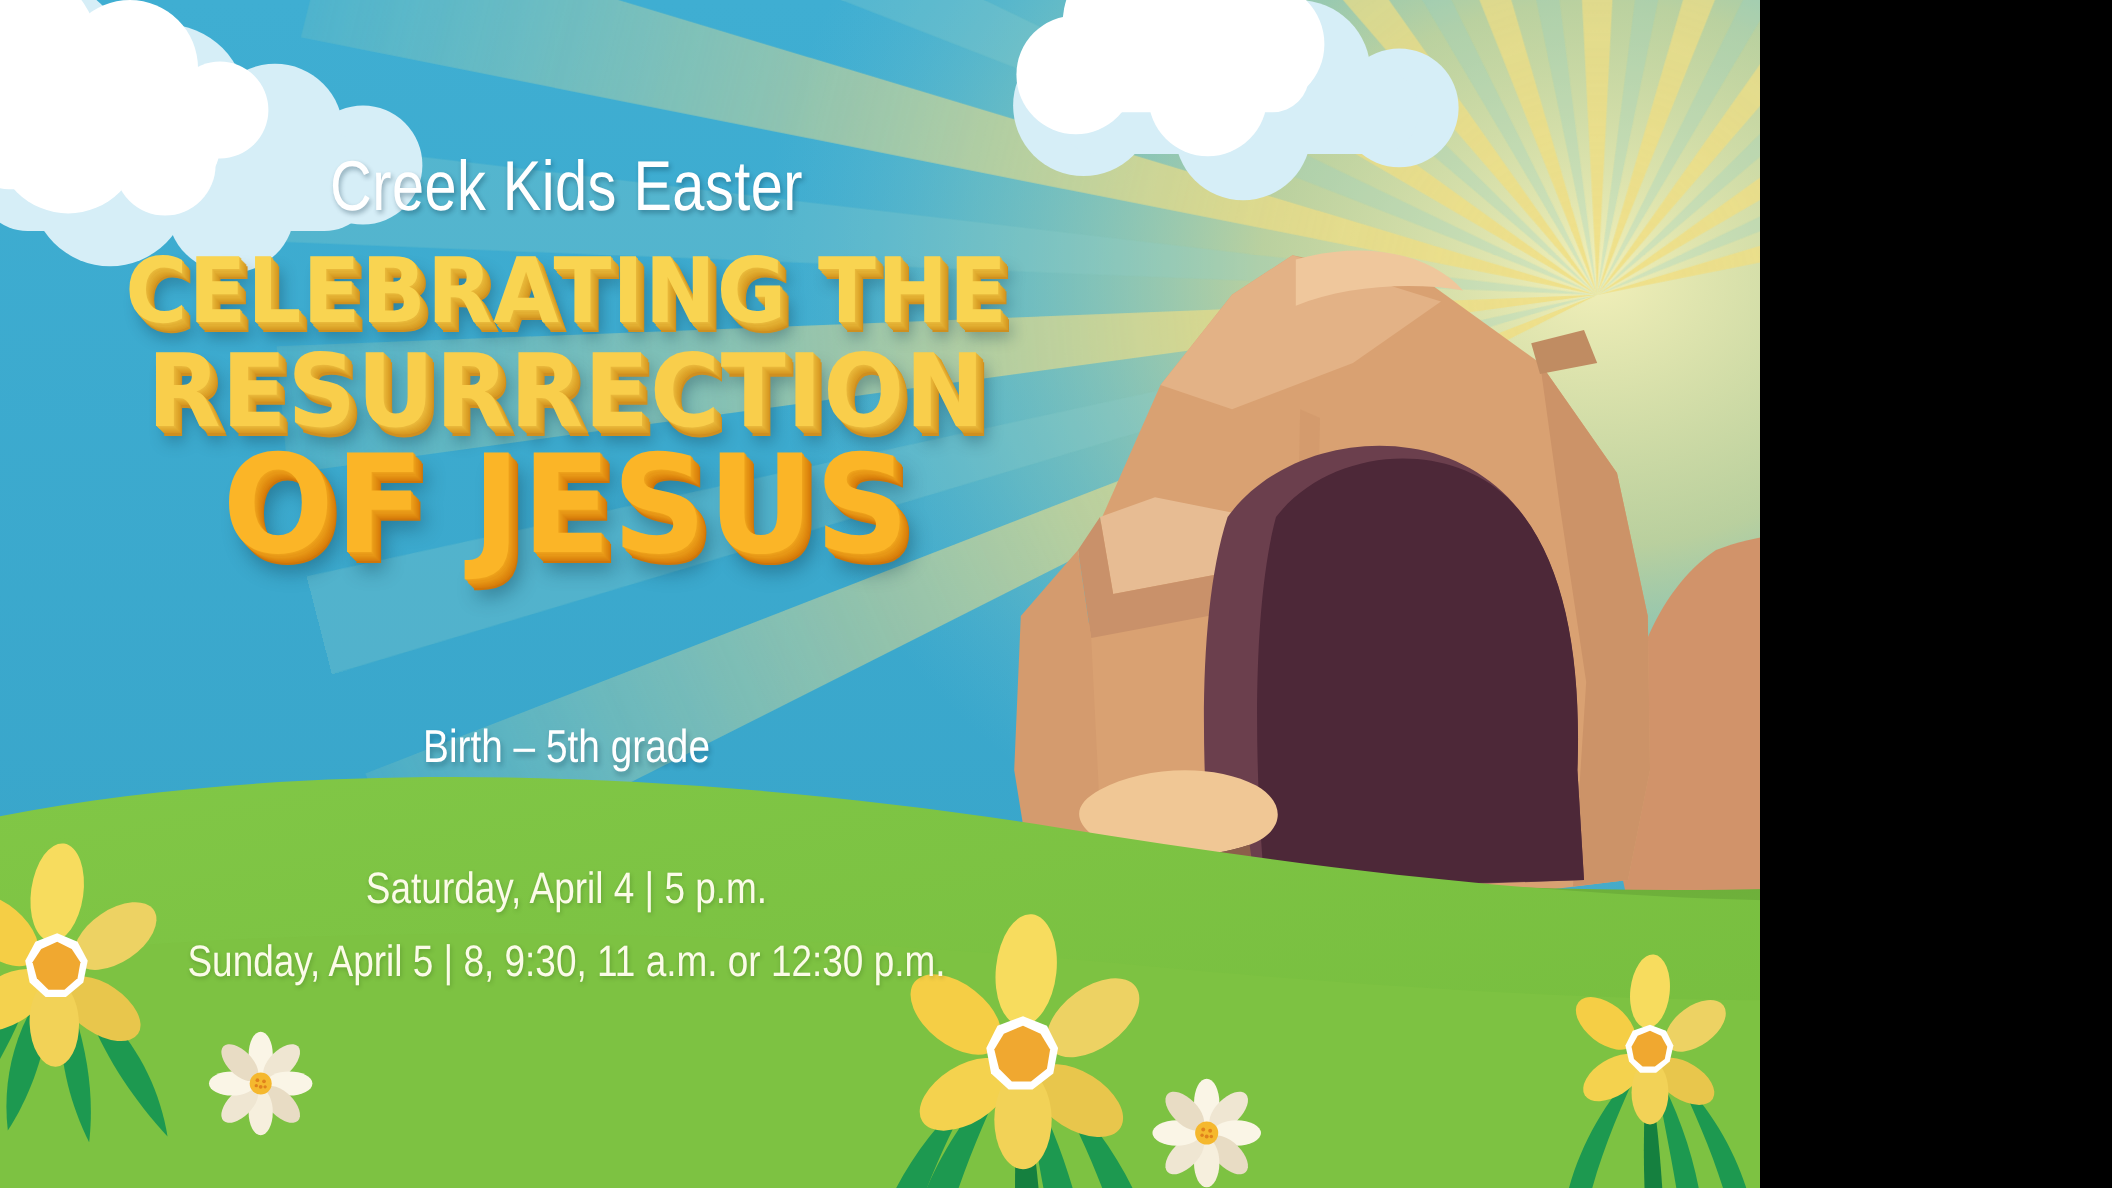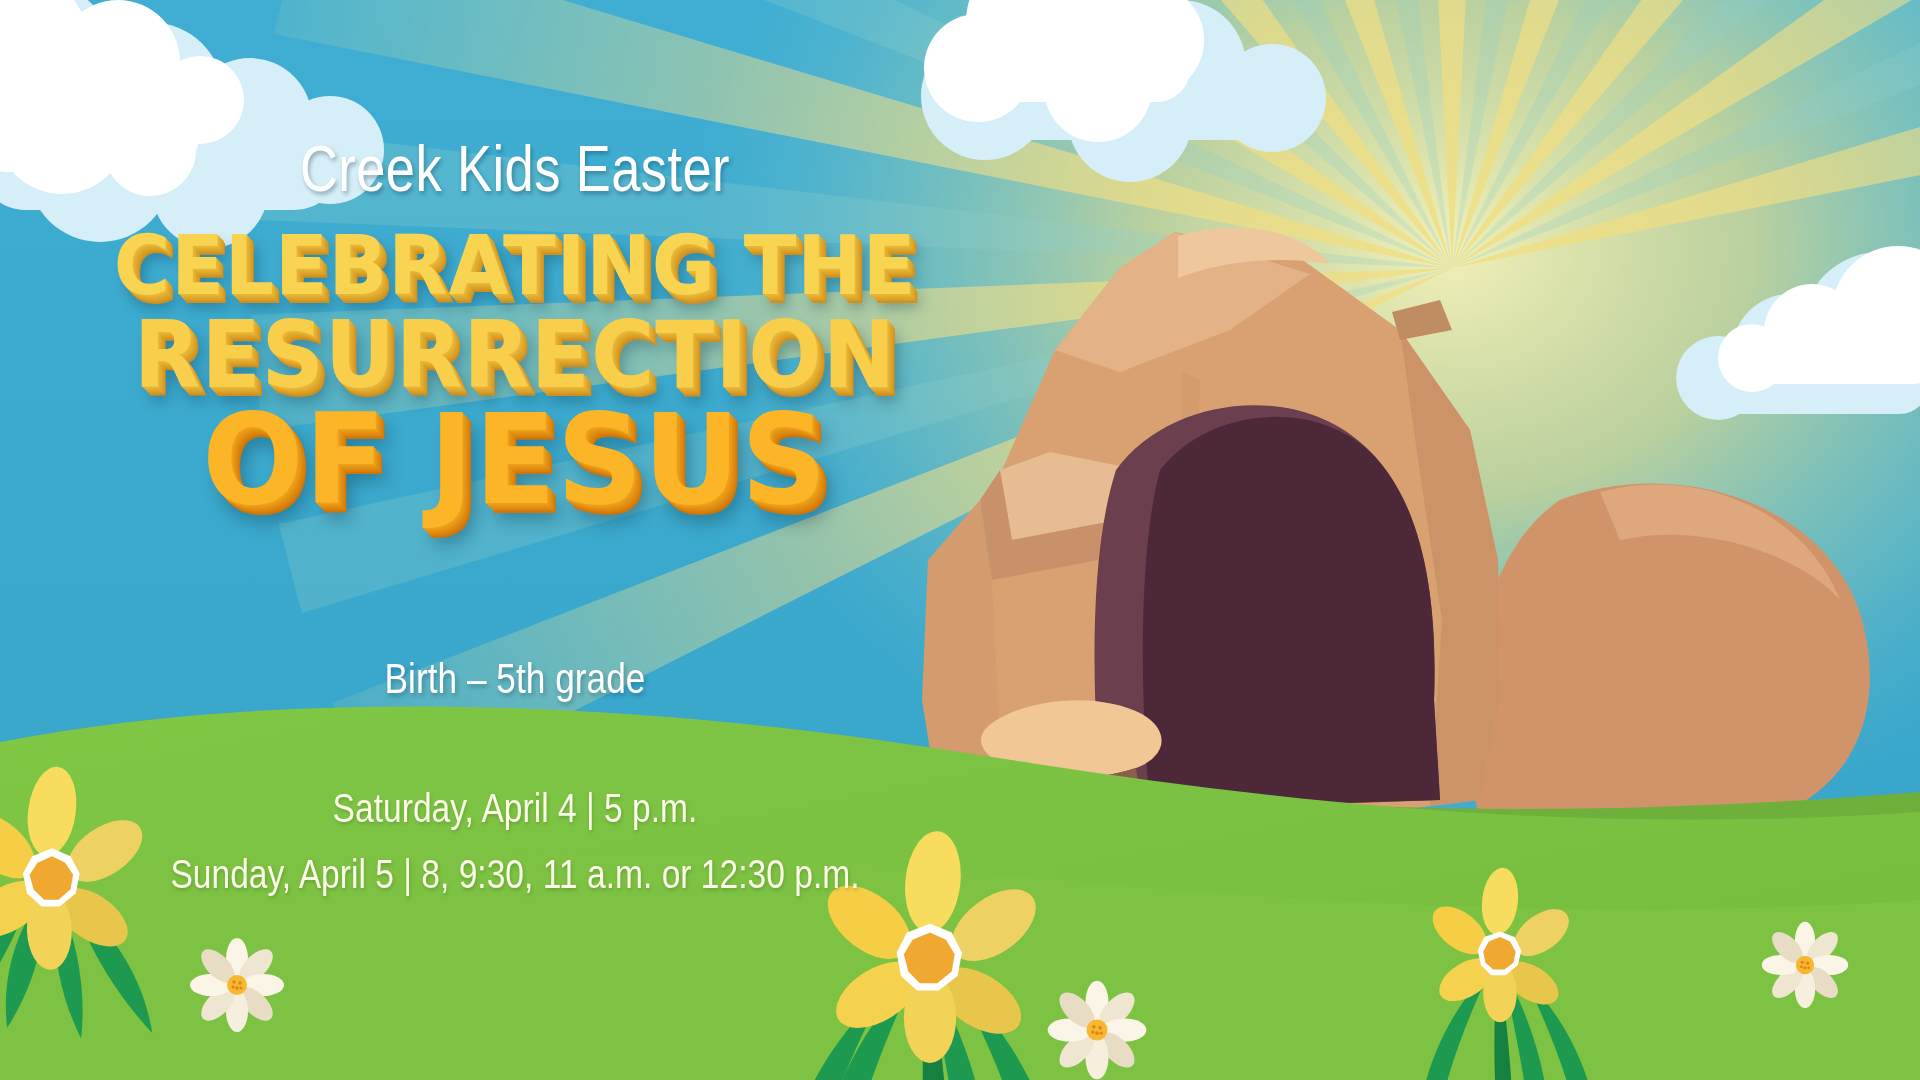--- a/index.html
+++ b/index.html
@@ -1,20 +1,20 @@
 <!DOCTYPE html>
 <html><head>
 <meta charset="utf-8">
 <style>
   html,body{margin:0;padding:0;background:#000;}
   body{font-family:"Liberation Sans",sans-serif;}
 
   #poster{
     position:relative;
-    width:1920px;height:1080px;
+    width:1600px;height:1080px;
     overflow:hidden;
     background:#be185d;
   }
   #poster svg.layer{
     position:absolute;inset:0;
     width:1920px;height:1080px;
     display:block;
   }
 
   

